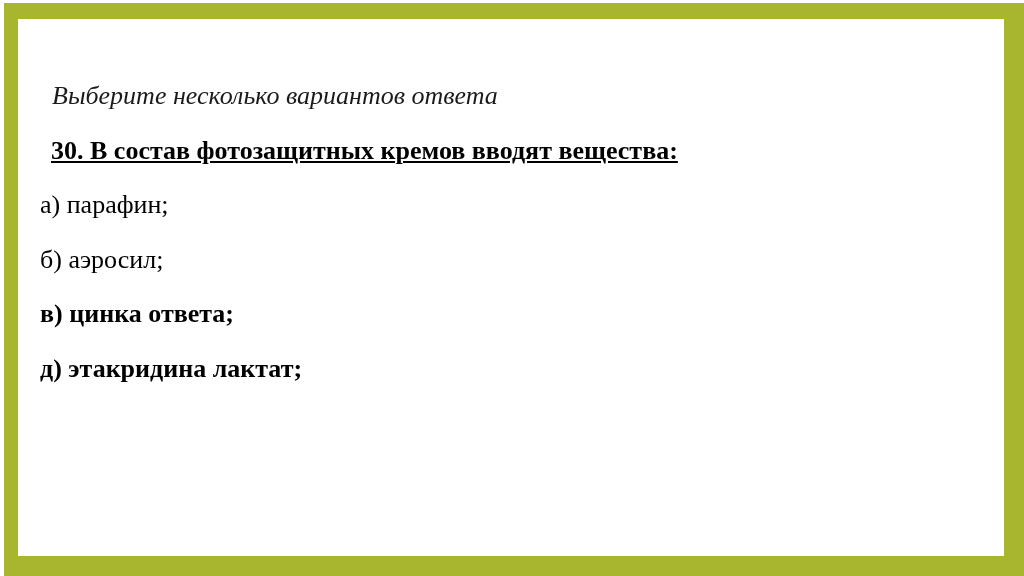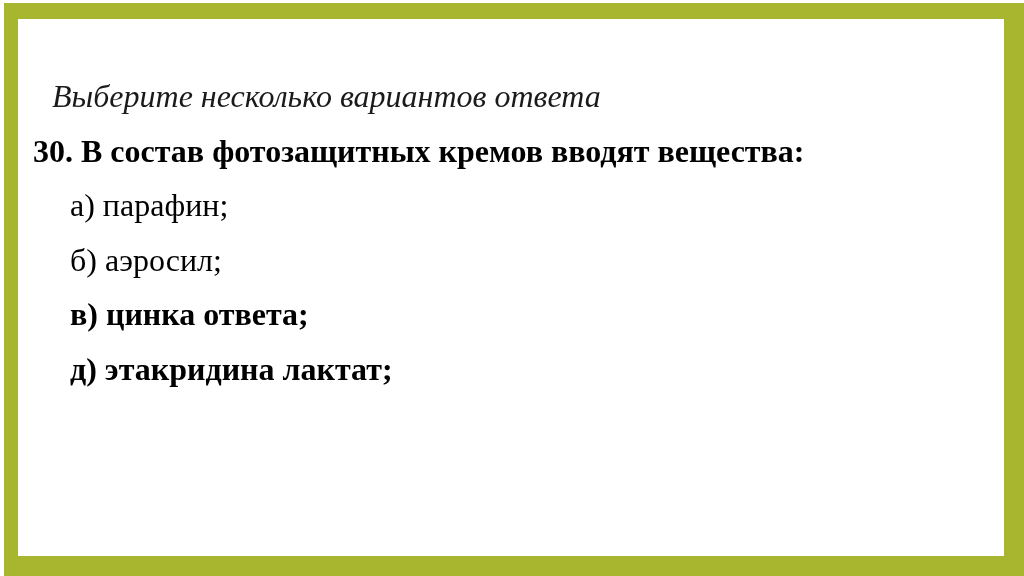--- a/index.html
+++ b/index.html
@@ -24,39 +24,40 @@
     background: #a8b52e;
   }
   .content {
     position: absolute;
     left: 18px;
     top: 19px;
     right: 20px;
     bottom: 20px;
     background: #ffffff;
     color: #000000;
-    font-size: 32px;
+    font-size: 26px;
     box-sizing: border-box;
     padding-top: 50px;
   }
   .line {
     line-height: 54.5px;
     white-space: pre;
   }
   .intro {
     font-style: italic;
     padding-left: 34px;
     color: #1a1a1a;
   }
   .question {
     font-weight: bold;
-    padding-left: 15px;
+    padding-left: 33px;
+    text-decoration: underline;
   }
   .option {
-    padding-left: 52px;
+    padding-left: 22px;
   }
   .bold {
     font-weight: bold;
   }
 </style>
 </head>
 <body>
 
 <div class="slide">
   <div class="frame" style="background: rgb(168, 181, 46);"></div>

